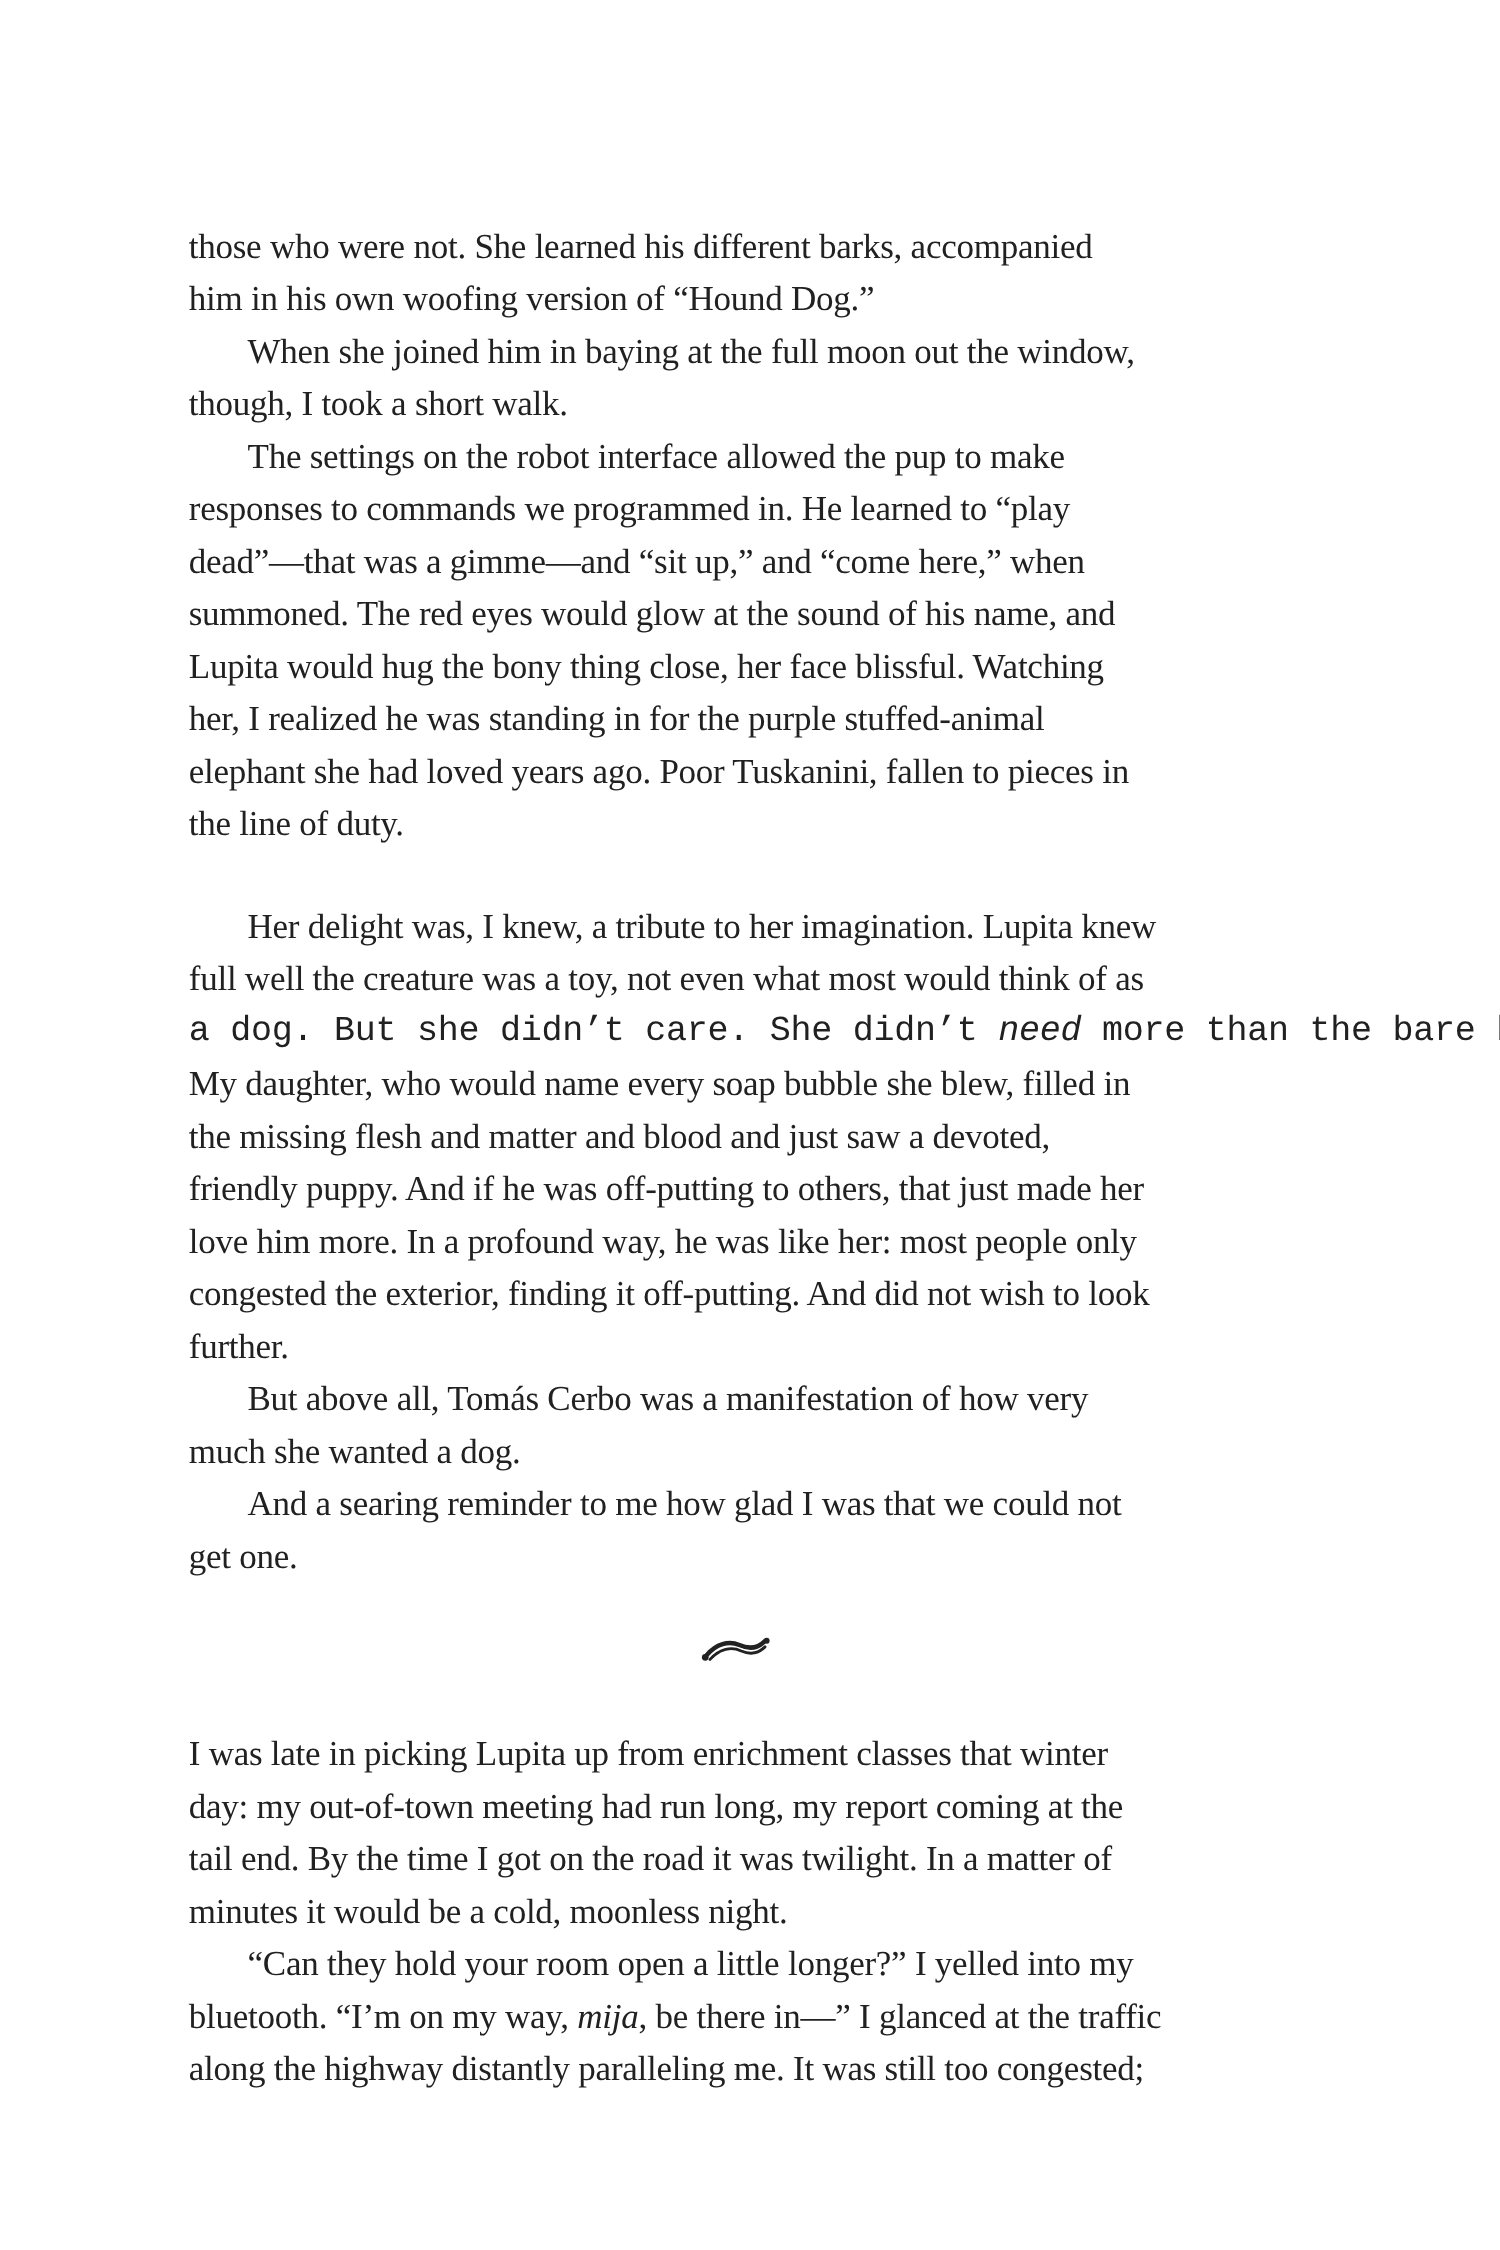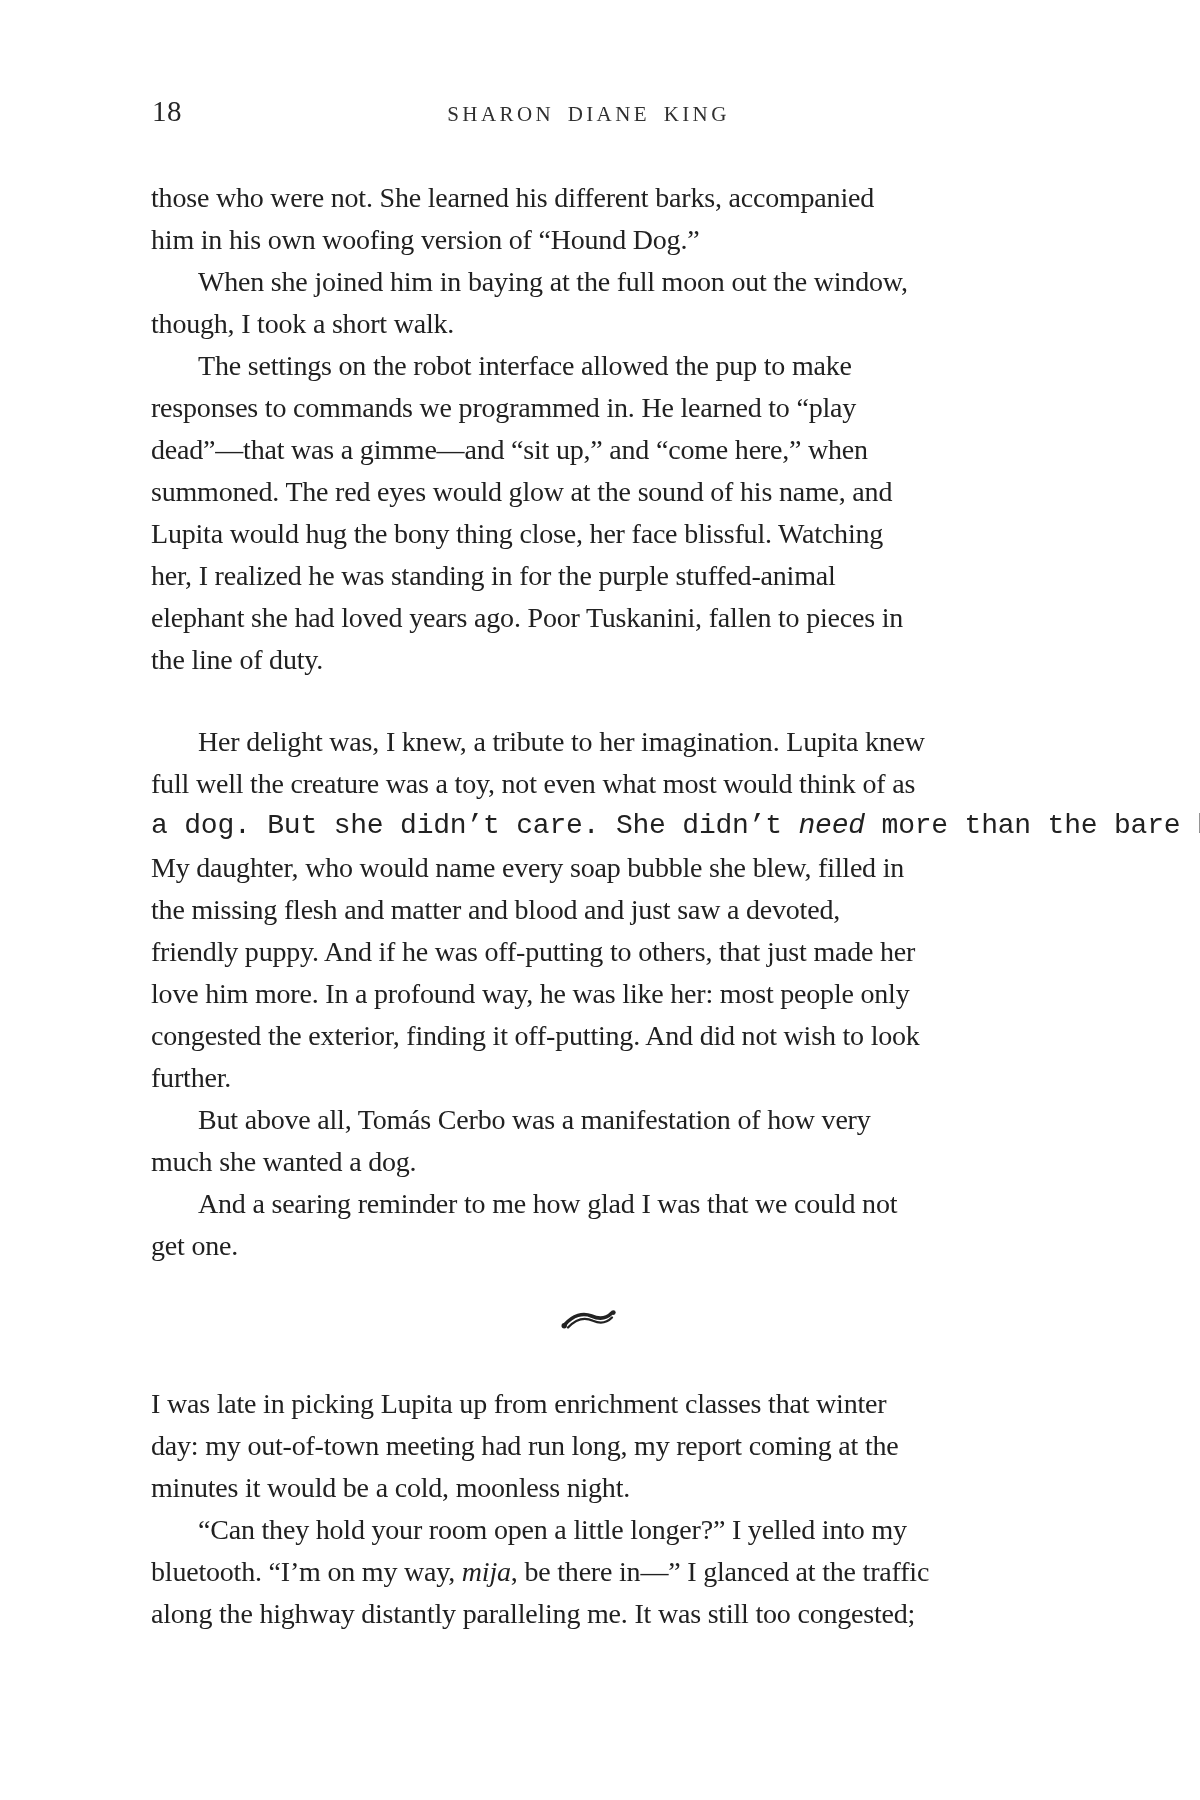--- a/index.html
+++ b/index.html
@@ -66,24 +66,20 @@
     align-items: center;
     justify-content: center;
   }
   .divider svg { display: block; margin-top: -14px; }
   i { font-style: italic; }
 </style>
 </head>
 <body>
 
 <div class="page">
-  <header class="running-head">
-    <span class="page-number">18</span>
-    <div class="book-author">SHARON DIANE KING</div>
-  </header>
   <main class="text-block" id="text-block">
       <div class="para">
         <div class="line" style="word-spacing: 0px;">those who were not. She learned his different barks, accompanied</div>
         <div class="line line-end">him in his own woofing version of “Hound Dog.”</div>
       </div>
       <div class="para indent">
         <div class="line" style="word-spacing: 0px;">When she joined him in baying at the full moon out the window,</div>
         <div class="line line-end">though, I took a short walk.</div>
       </div>
       <div class="para indent">
@@ -121,20 +117,21 @@
         <path d="M7,18.5 C15,9 25,6.5 33.5,10 C41.5,13.5 48.5,12.3 53.5,7.2" stroke-width="3.6"></path>
         <path d="M10,21.5 C18,13 27,11 35,14.8 C42.5,18 49,16.6 54,11.5" stroke-width="2.3"></path>
       </g>
       <circle cx="6.2" cy="19.8" r="2.7" fill="#222222"></circle>
       <circle cx="55.3" cy="6.6" r="2.4" fill="#222222"></circle>
     </svg>
   </div>
 <div class="para">
         <div class="line" style="word-spacing: 0px;">I was late in picking Lupita up from enrichment classes that winter</div>
         <div class="line" style="word-spacing: 0px;">day: my out-of-town meeting had run long, my report coming at the</div>
+        <div class="line" style="word-spacing: 0px;">tail end. By the time I got on the road it was twilight. In a matter of</div>
         <div class="line line-end">minutes it would be a cold, moonless night.</div>
       </div>
       <div class="para indent">
         <div class="line" style="word-spacing: 0px;">“Can they hold your room open a little longer?” I yelled into my</div>
         <div class="line" style="word-spacing: 0px;">bluetooth. “I’m on my way, <i>mija</i>, be there in—” I glanced at the traffic</div>
         <div class="line" style="word-spacing: 0px;">along the highway distantly paralleling me. It was still too congested;</div>
       </div>
     </main>
 </div>
 

